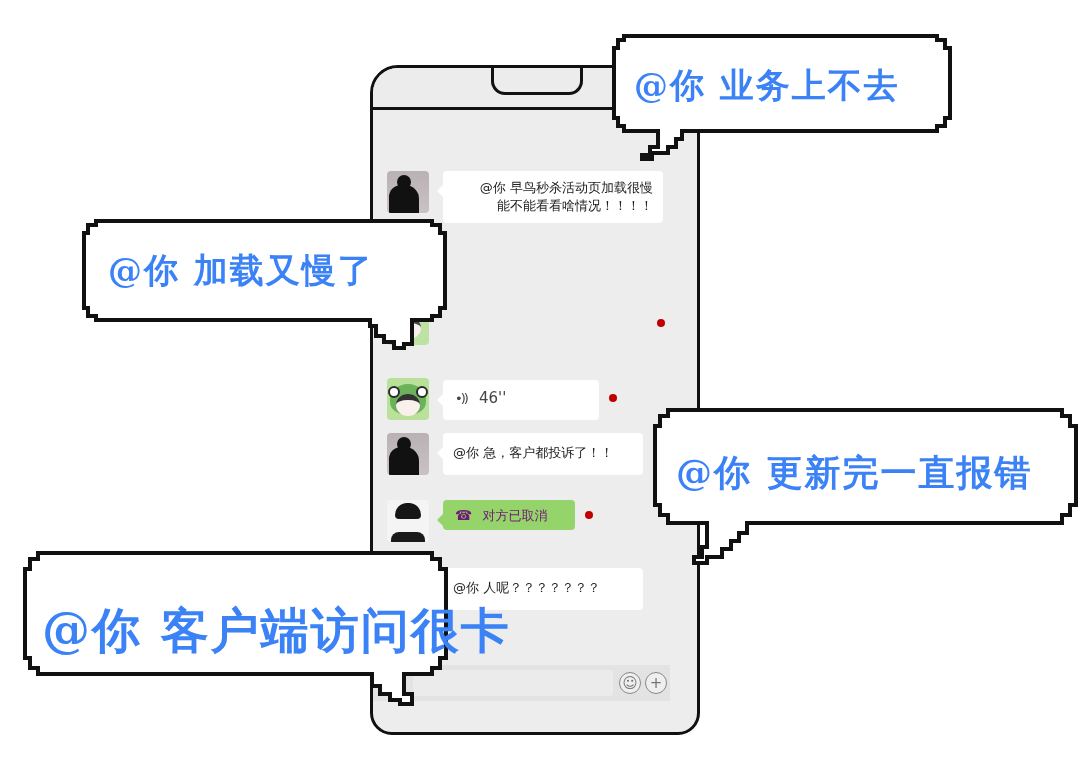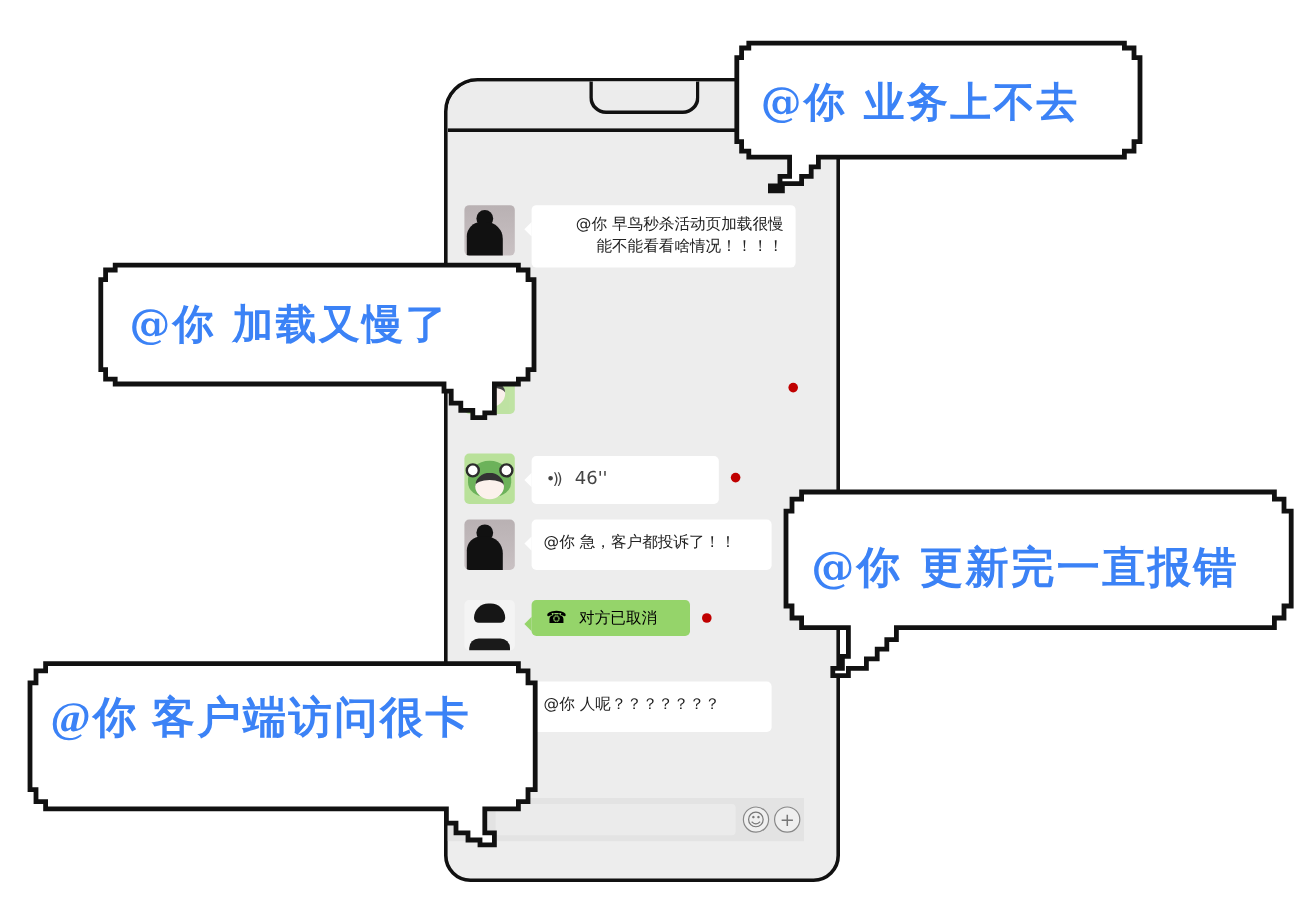--- a/index.html
+++ b/index.html
@@ -42,21 +42,21 @@
   .av-boy::before { content: ""; position: absolute; left: 8px; top: 3px; width: 26px; height: 16px; border-radius: 12px 12px 4px 4px; background: #161616; }
   .av-boy::after { content: ""; position: absolute; left: 4px; top: 32px; width: 34px; height: 10px; background: #1a1a1a; border-radius: 8px 8px 0 0; }
 
   .bubble {
     position: relative; margin-left: 14px; background: #ffffff; border-radius: 4px;
     font-size: 13px; color: #222; line-height: 18px; padding: 10px 12px;
   }
   .bubble::before {
     content: ""; position: absolute; left: -6px; top: 14px; border: 6px solid transparent; border-left: none; border-right-color: #fff;
   }
-  .bubble.green { background: #95d46a; color: #000000; }
+  .bubble.green { background: #95d46a; color: #701a75; }
   .bubble.green::before { border-right-color: #95d46a; }
   .bubble.center { text-align: right; }
   .red-dot { position: absolute; width: 8px; height: 8px; border-radius: 50%; background: #c00000; }
   .voice-icon { display: inline-block; font-size: 13px; color: #444; margin-right: 8px; letter-spacing: -2px; }
   .voice-len { font-size: 15px; color: #444; }
   .phone-icon { display: inline-block; margin-right: 6px; font-size: 14px; }
 
   .input-bar {
     position: absolute; left: 0; top: 597px; width: 297px; height: 36px; background: #e3e3e3;
   }
@@ -173,14 +173,14 @@
   <svg width="430" height="165">
     <path d="M16 5 H410 V11 H418 V21 H424 V100 H418 V110 H410 V118 H95 V128 H87 V136 H79 V144 H70 V152 H55 V158 H42 V152 H50 V142 H55 V118 H16 V110 H8 V100 H3 V21 H8 V11 H16 Z" fill="#fff" stroke="#111" stroke-width="4"></path>
   </svg>
   <div class="speech-text" style="left:24px; top:44px; font-size:36px;">@你 更新完一直报错</div>
 </div>
 
 <div class="speech" style="left:22px; top:548px; width:430px; height:165px;">
   <svg width="430" height="165">
     <path d="M16 5 H410 V11 H418 V21 H424 V110 H418 V120 H410 V126 H382 V146 H390 V156 H378 V152 H368 V146 H358 V138 H350 V126 H16 V120 H8 V110 H3 V21 H8 V11 H16 Z" fill="#fff" stroke="#111" stroke-width="4"></path>
   </svg>
-  <div class="speech-text" style="left:20px; top:26px; font-size:36px;font-family:Liberation Serif, serif;">@你 客户端访问很卡</div>
+  <div class="speech-text" style="left:20px; top:51px; font-size:48px;">@你 客户端访问很卡</div>
 </div>
 
 </body></html>

